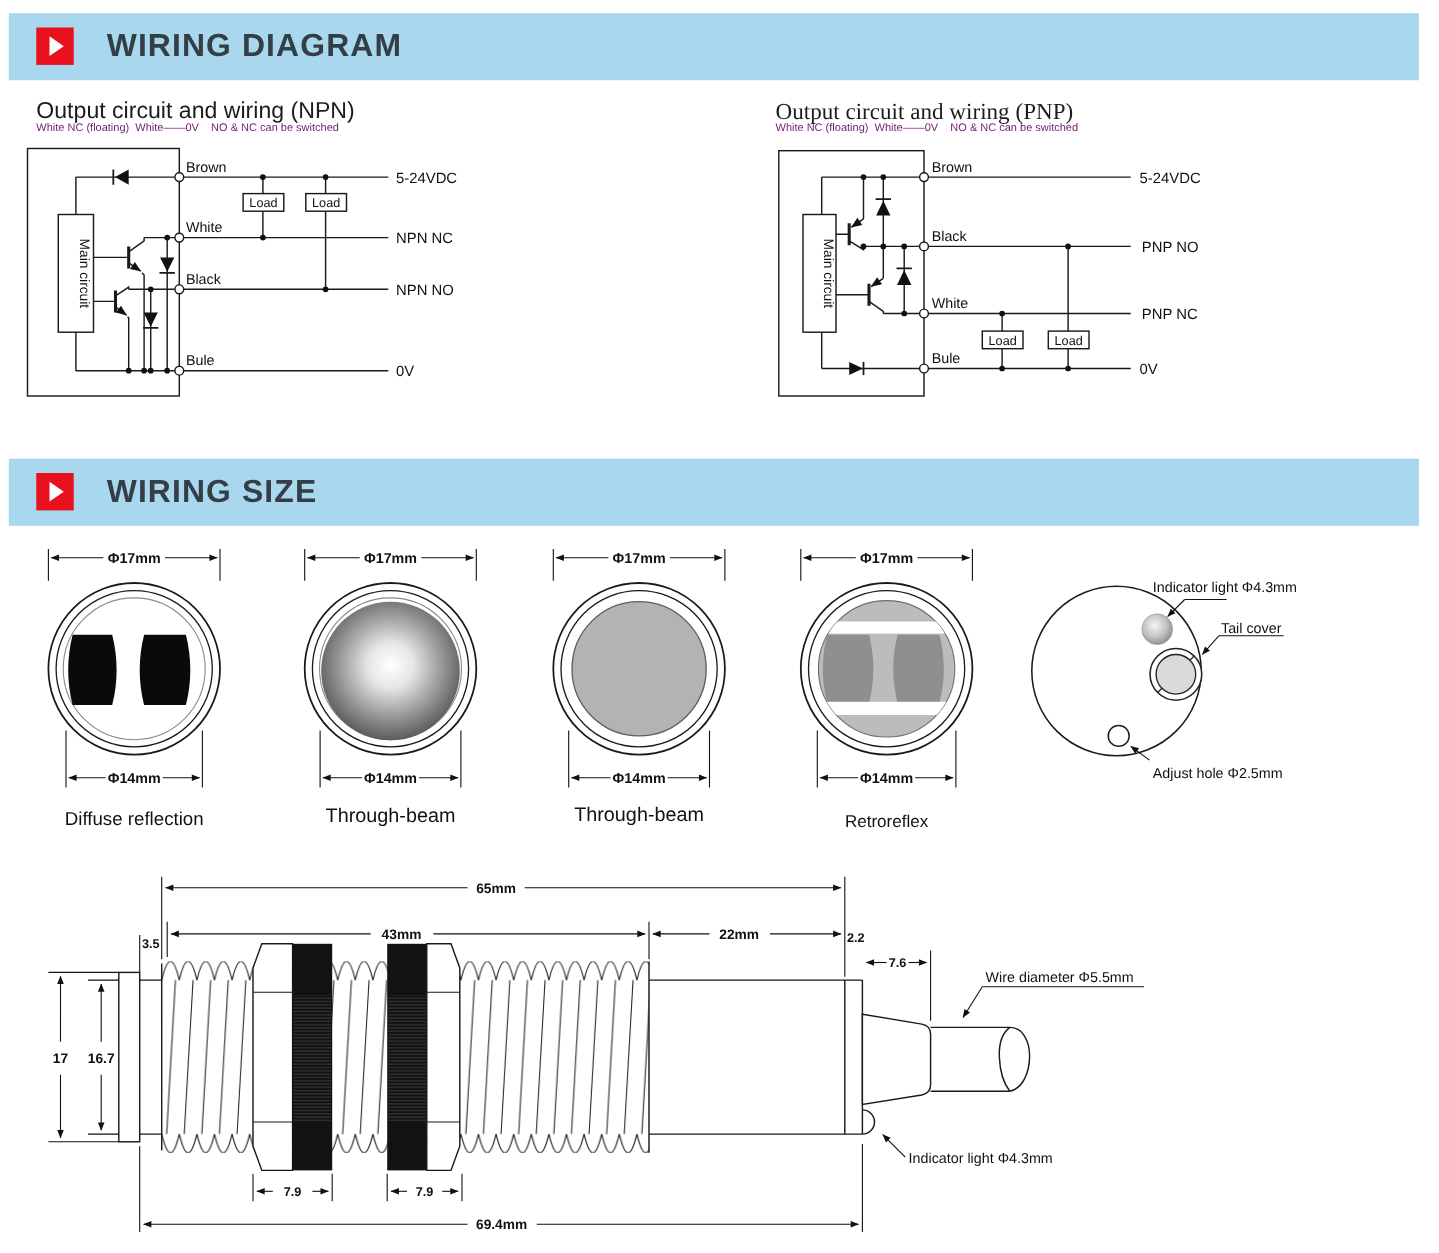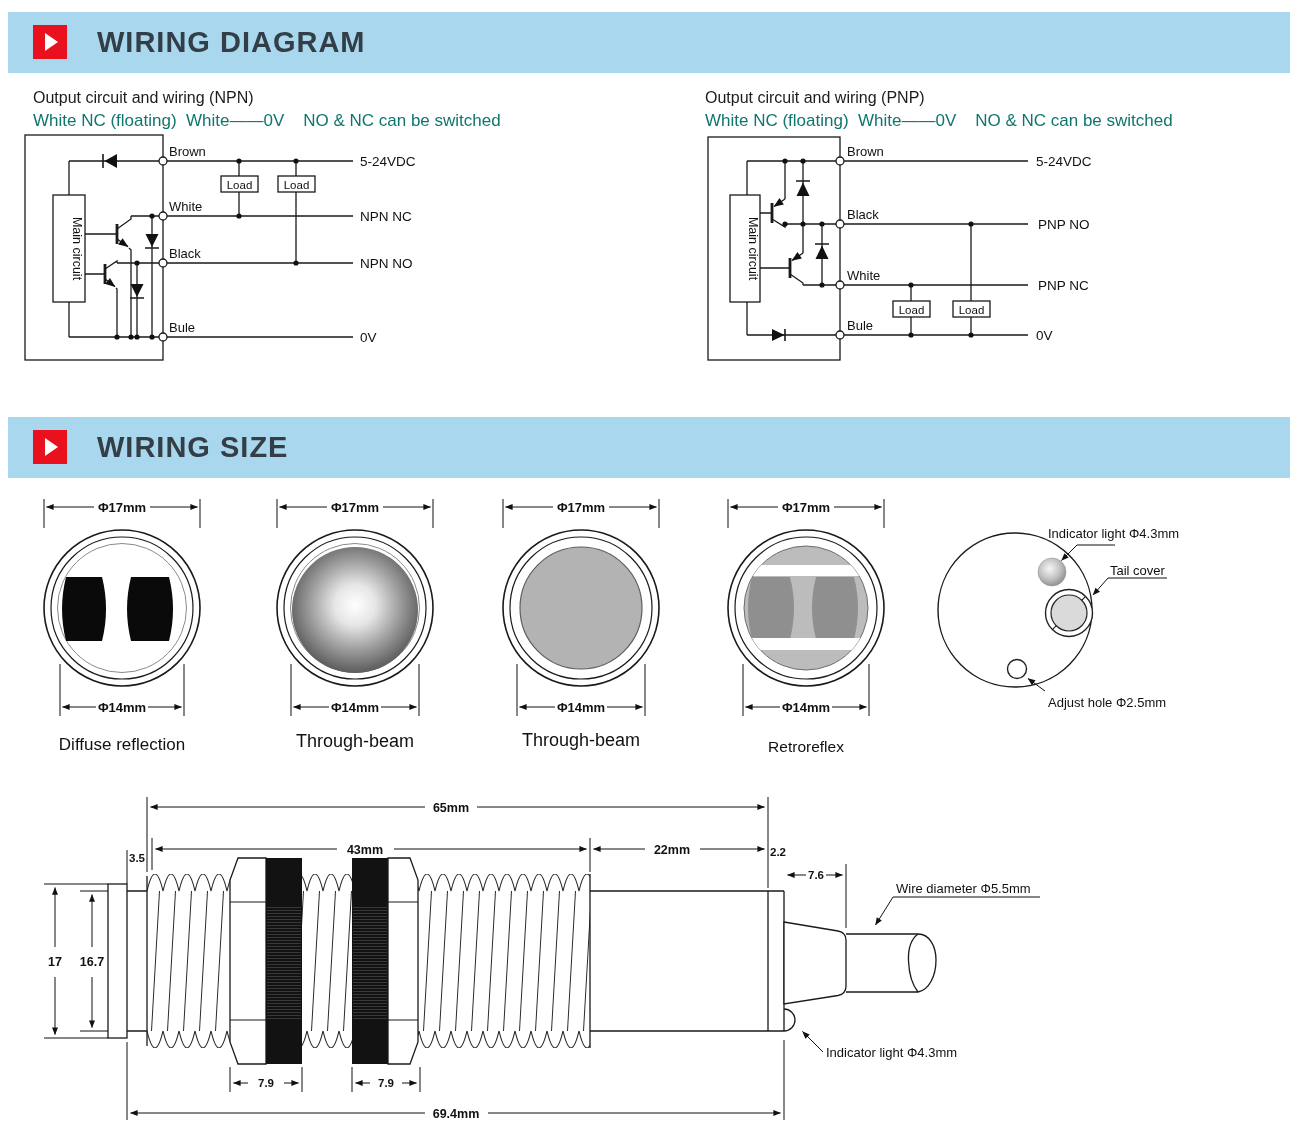--- a/index.html
+++ b/index.html
@@ -4,22 +4,22 @@
 <style>
   html,body{margin:0;padding:0;background:#fff;}
   #screen{position:relative;width:1308px;height:1121px;background:#fff;overflow:hidden;
           font-family:"Liberation Sans","DejaVu Sans",sans-serif;color:#1a1a1a;border-radius:11px;}
   .banner{position:absolute;left:8px;width:1282px;height:61px;background:#a9d8ee;}
   .banner .redbox{position:absolute;left:25px;top:13px;width:34px;height:34px;background:#e8111d;}
   .banner .play{position:absolute;left:12px;top:8px;width:0;height:0;
                 border-left:13px solid #fff;border-top:9px solid transparent;border-bottom:9px solid transparent;}
   .banner .btitle{position:absolute;left:89px;top:14px;font-size:29px;font-weight:700;
                   color:#333e47;letter-spacing:1px;}
-  .ctitle{position:absolute;font-size:16px;color:#1c1c1c;}
-  .csub{position:absolute;font-size:17px;color:#0f766e;white-space:pre;}
+  .ctitle{position:absolute;font-size:21px;color:#1c1c1c;}
+  .csub{position:absolute;font-size:10px;color:#701a75;white-space:pre;}
   svg{position:absolute;overflow:visible;}
   svg text{font-family:"Liberation Sans","DejaVu Sans",sans-serif;fill:#111;}
   .wlbl{font-size:13px;}
   .olbl{font-size:13.5px;}
   .ldlbl{font-size:11.5px;}
   .mclbl{font-size:12.5px;}
   .dimt{font-size:13px;font-weight:700;}
   .sdim{font-size:12.5px;font-weight:700;}
   .sdim2{font-size:11.5px;font-weight:700;}
   .cap17{font-size:17px;}
@@ -35,21 +35,21 @@
   <div class="banner" style="top:12px;">
     <div class="redbox">
         <div class="play"></div>
       </div>
     <div class="btitle">WIRING DIAGRAM</div>
   </div>
 
   <div class="ctitle" style="left:33px;top:89px;">Output circuit and wiring (NPN)</div>
   <div class="csub" style="left:33px;top:111px;">White NC (floating)  White——0V    NO &amp; NC can be switched</div>
 
-  <div class="ctitle" style="left:705px;top:89px;">Output circuit and wiring (PNP)</div>
+  <div class="ctitle" style="left:705px;top:89px;font-family:Liberation Serif, serif;">Output circuit and wiring (PNP)</div>
   <div class="csub" style="left:705px;top:111px;">White NC (floating)  White——0V    NO &amp; NC can be switched</div>
 
   <svg style="left:20px;top:128px;" width="440" height="250" viewBox="20 128 440 250">
     <defs>
       <marker id="ah" viewBox="0 0 10 10" refX="9.5" refY="5" markerWidth="9.5" markerHeight="7.5" orient="auto">
         <path d="M0,1 L10,5 L0,9 Z" fill="#111"></path>
       </marker>
     </defs>
     <g stroke="#1a1a1a" stroke-width="1.3" fill="none">
       <rect x="25" y="135" width="138" height="225"></rect>

